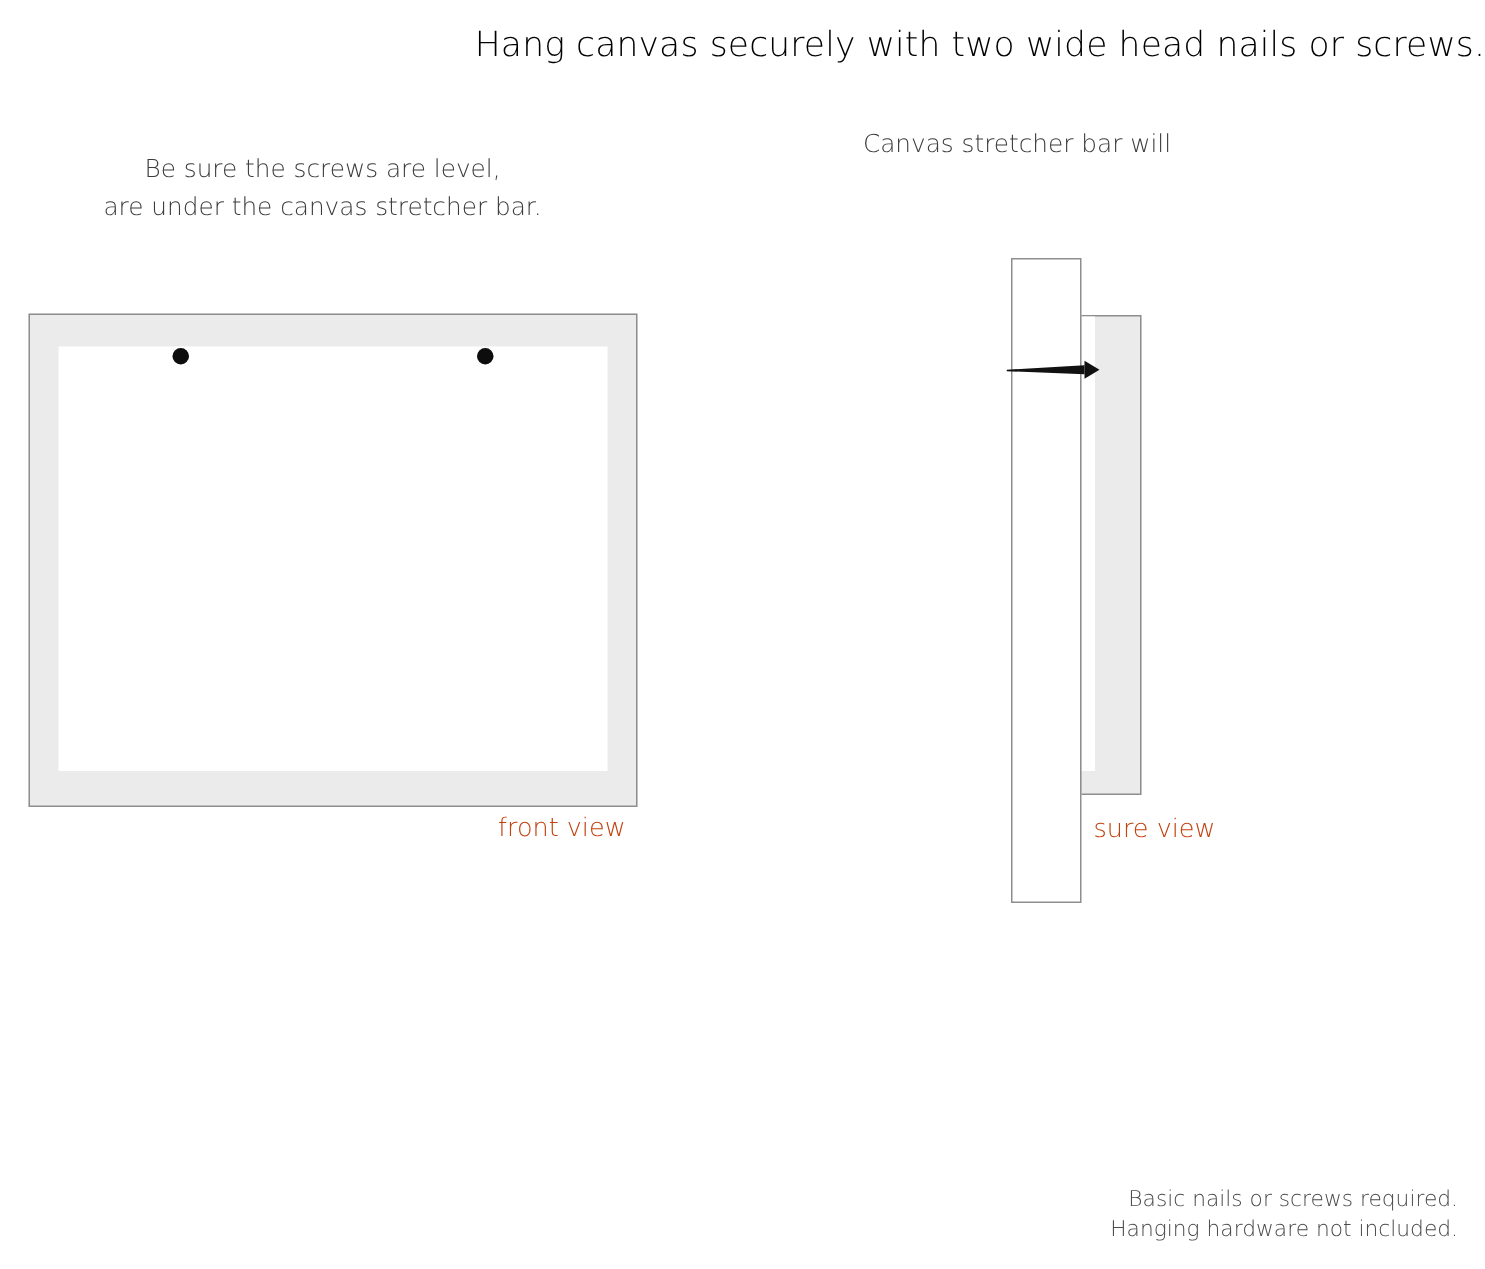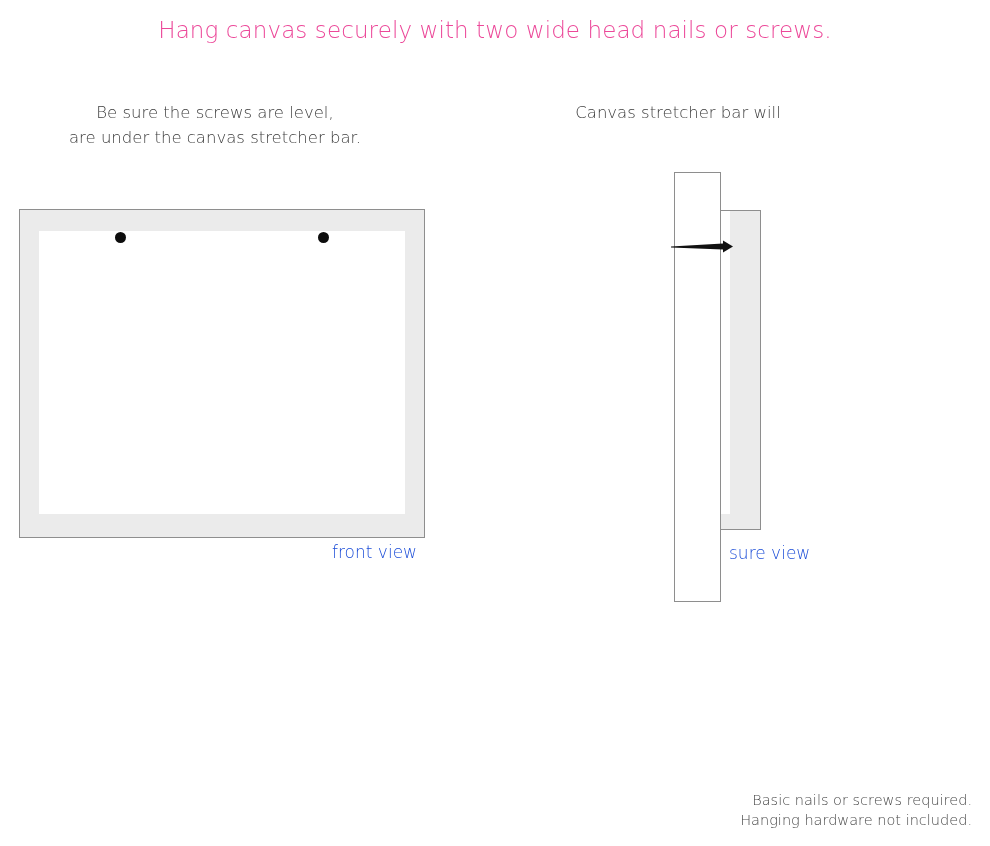--- a/index.html
+++ b/index.html
@@ -16,45 +16,45 @@
     color: #3a3a3a;
     -webkit-font-smoothing: antialiased;
   }
 
   
   .page-title {
     position: absolute;
     left: 0;
     top: 14px;
     width: 990px;
-    text-align: center;
+    text-align: right;
     font-size: 23px;
     font-weight: 300;
     letter-spacing: 0.1px;
-    color: #ec4899;
+    color: #000000;
     line-height: 32px;
   }
 
   
   .caption {
     position: absolute;
     font-size: 16.5px;
     font-weight: 300;
     line-height: 24.5px;
     color: #3c3c3c;
     text-align: center;
   }
   .caption-left {
     left: 15px;
     top: 101px;
     width: 400px;
   }
   .caption-right {
     left: 543px;
-    top: 101px;
+    top: 84px;
     width: 270px;
   }
   .caption .line { display: block; white-space: nowrap; }
 
   
   .front-view {
     position: absolute;
     left: 19px;
     top: 209px;
     width: 406px;
@@ -133,21 +133,21 @@
     width: 62px;
     height: 16px;
     z-index: 3;
   }
 
   
   .view-label {
     position: absolute;
     font-size: 17px;
     font-weight: 300;
-    color: #1d4ed8;
+    color: #c2410c;
     white-space: nowrap;
   }
   .label-front { left: 332px; top: 542px; }
   .label-side  { left: 729px; top: 543px; }
 
   
   .footer-note {
     position: absolute;
     right: 18px;
     top: 790px;

